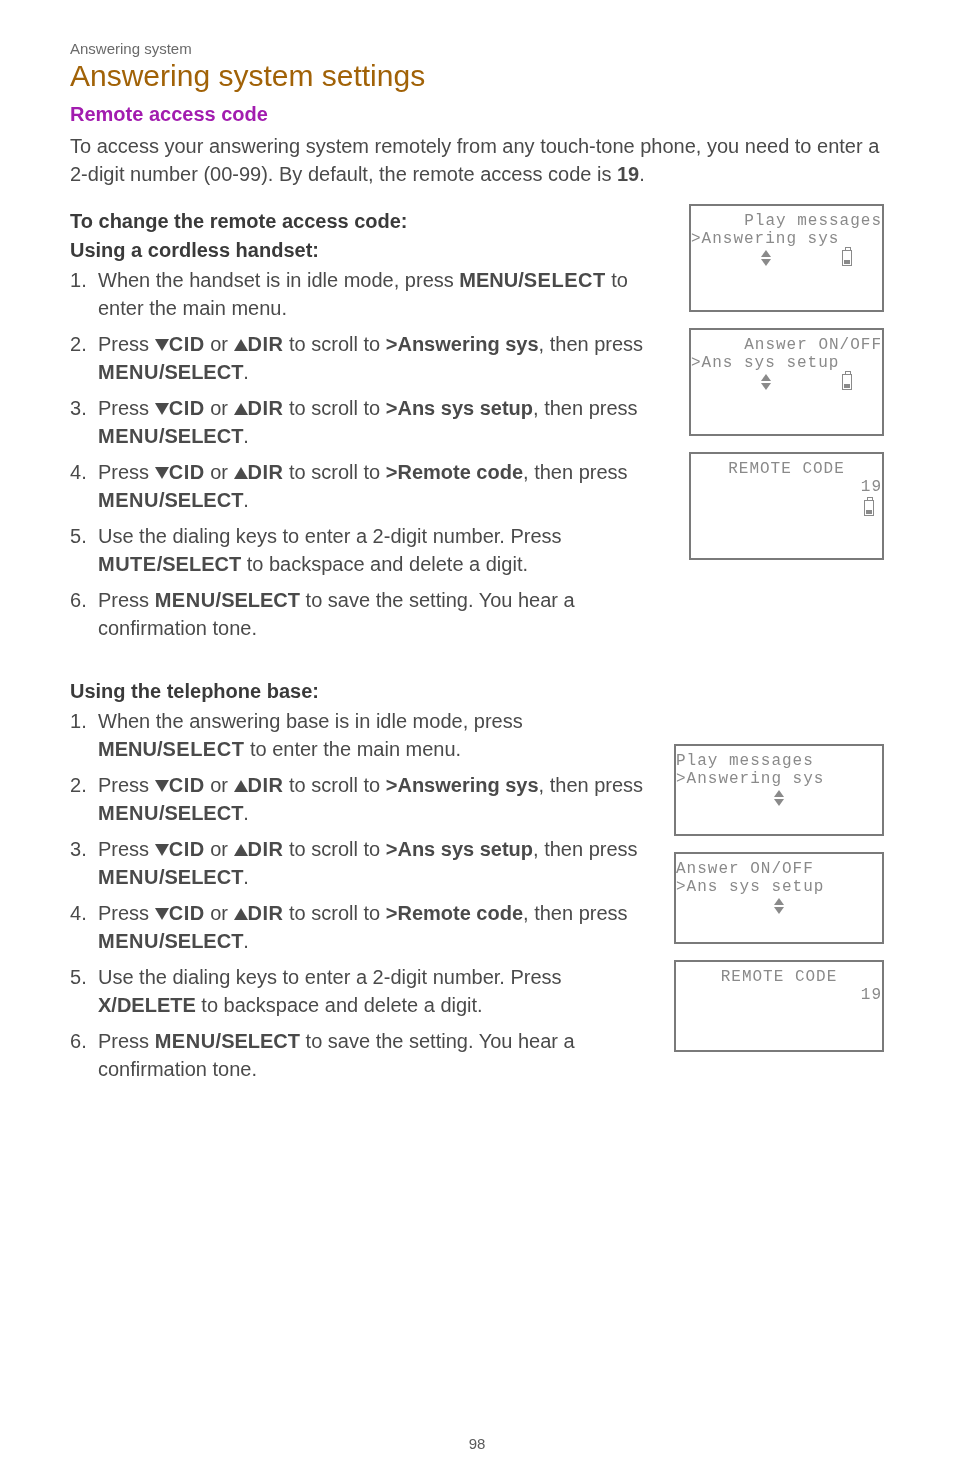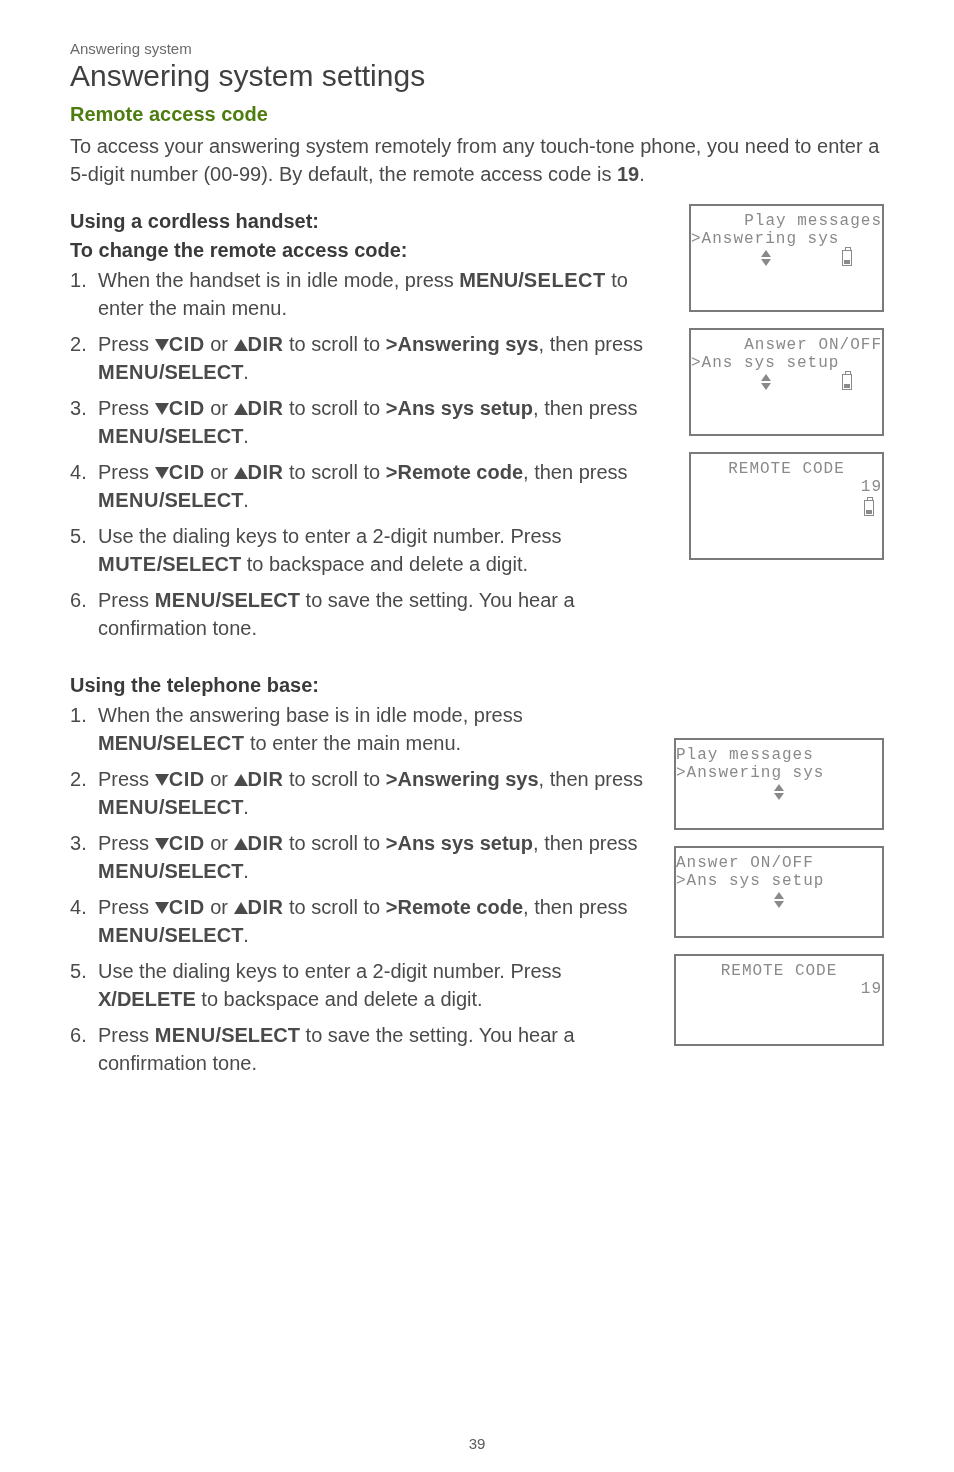--- a/index.html
+++ b/index.html
@@ -15,27 +15,27 @@
   }
   .breadcrumb {
     font-size: 15px;
     font-weight: 400;
     color: #6a6a6a;
     margin-bottom: 2px;
   }
   .page-title {
     font-size: 30px;
     font-weight: 400;
-    color: #404040;
+    color: #a16207;
     margin-bottom: 10px;
   }
   .section-heading {
     font-size: 20px;
     font-weight: bold;
-    color: #4d7c0f;
+    color: #a21caf;
     margin-bottom: 6px;
   }
   .intro {
     font-size: 20px;
     line-height: 1.4;
     color: #4a4a4a;
     margin-bottom: 16px;
   }
   .sub-heading {
     font-size: 20px;
@@ -170,27 +170,27 @@
 </style>
 </head>
 <body>
 
 <div class="breadcrumb">Answering system</div>
 <div class="page-title">Answering system settings</div>
 
 <div class="section-heading">Remote access code</div>
 
 <p class="intro">
-  <span>To access your answering system remotely from any touch-tone phone, you need to enter a 5-digit number (00-99). By default, the remote access code is </span><span class="b">19</span><span>.</span>
+  <span>To access your answering system remotely from any touch-tone phone, you need to enter a 2-digit number (00-99). By default, the remote access code is </span><span class="b">19</span><span>.</span>
 </p>
 
 <div class="content-row">
   <div class="col-left">
+    <div class="sub-heading">To change the remote access code:</div>
     <div class="sub-heading">Using a cordless handset:</div>
-    <div class="sub-heading">To change the remote access code:</div>
 
     <ol class="steps">
       <li>
         <span>When the handset is in idle mode, press </span><span class="b"><span>MENU/</span><span class="sc">SELECT</span></span><span> to enter the main menu.</span>
       </li>
       <li>
         <span>Press </span><span class="tri-down"></span><span class="sc">CID</span><span> or </span><span class="tri-up"></span><span class="sc">DIR</span><span> to scroll to </span><span class="b">&gt;Answering sys</span><span>, then press </span><span class="b"><span class="sc">MENU</span><span>/SELECT</span></span><span>.</span>
       </li>
       <li>
         <span>Press </span><span class="tri-down"></span><span class="sc">CID</span><span> or </span><span class="tri-up"></span><span class="sc">DIR</span><span> to scroll to </span><span class="b">&gt;Ans sys setup</span><span>, then press </span><span class="b"><span class="sc">MENU</span><span>/SELECT</span></span><span>.</span>
@@ -233,21 +233,21 @@
     </div>
 
     <div class="lcd">
       <div class="line" style="text-align:center">REMOTE CODE</div>
       <div class="line right">19</div>
       <span class="batt batt-right"></span>
     </div>
   </div>
 </div>
 
-<div class="content-row" style="margin-top:18px;">
+<div class="content-row" style="margin-top:24px;">
   <div class="col-left">
     <div class="sub-heading">Using the telephone base:</div>
     <ol class="steps">
       <li>
         <span>When the answering base is in idle mode, press </span><span class="b"><span>MENU/</span><span class="sc">SELECT</span></span><span> to enter the main menu.</span>
       </li>
       <li>
         <span>Press </span><span class="tri-down"></span><span class="sc">CID</span><span> or </span><span class="tri-up"></span><span class="sc">DIR</span><span> to scroll to </span><span class="b">&gt;Answering sys</span><span>, then press </span><span class="b"><span class="sc">MENU</span><span>/SELECT</span></span><span>.</span>
       </li>
       <li>
@@ -288,13 +288,13 @@
       </div>
     </div>
 
     <div class="lcd lcd-wide">
       <div class="line" style="text-align:center">REMOTE CODE</div>
       <div class="line right">19</div>
     </div>
   </div>
 </div>
 
-<div class="page-number">39</div>
+<div class="page-number">98</div>
 
 </body></html>

